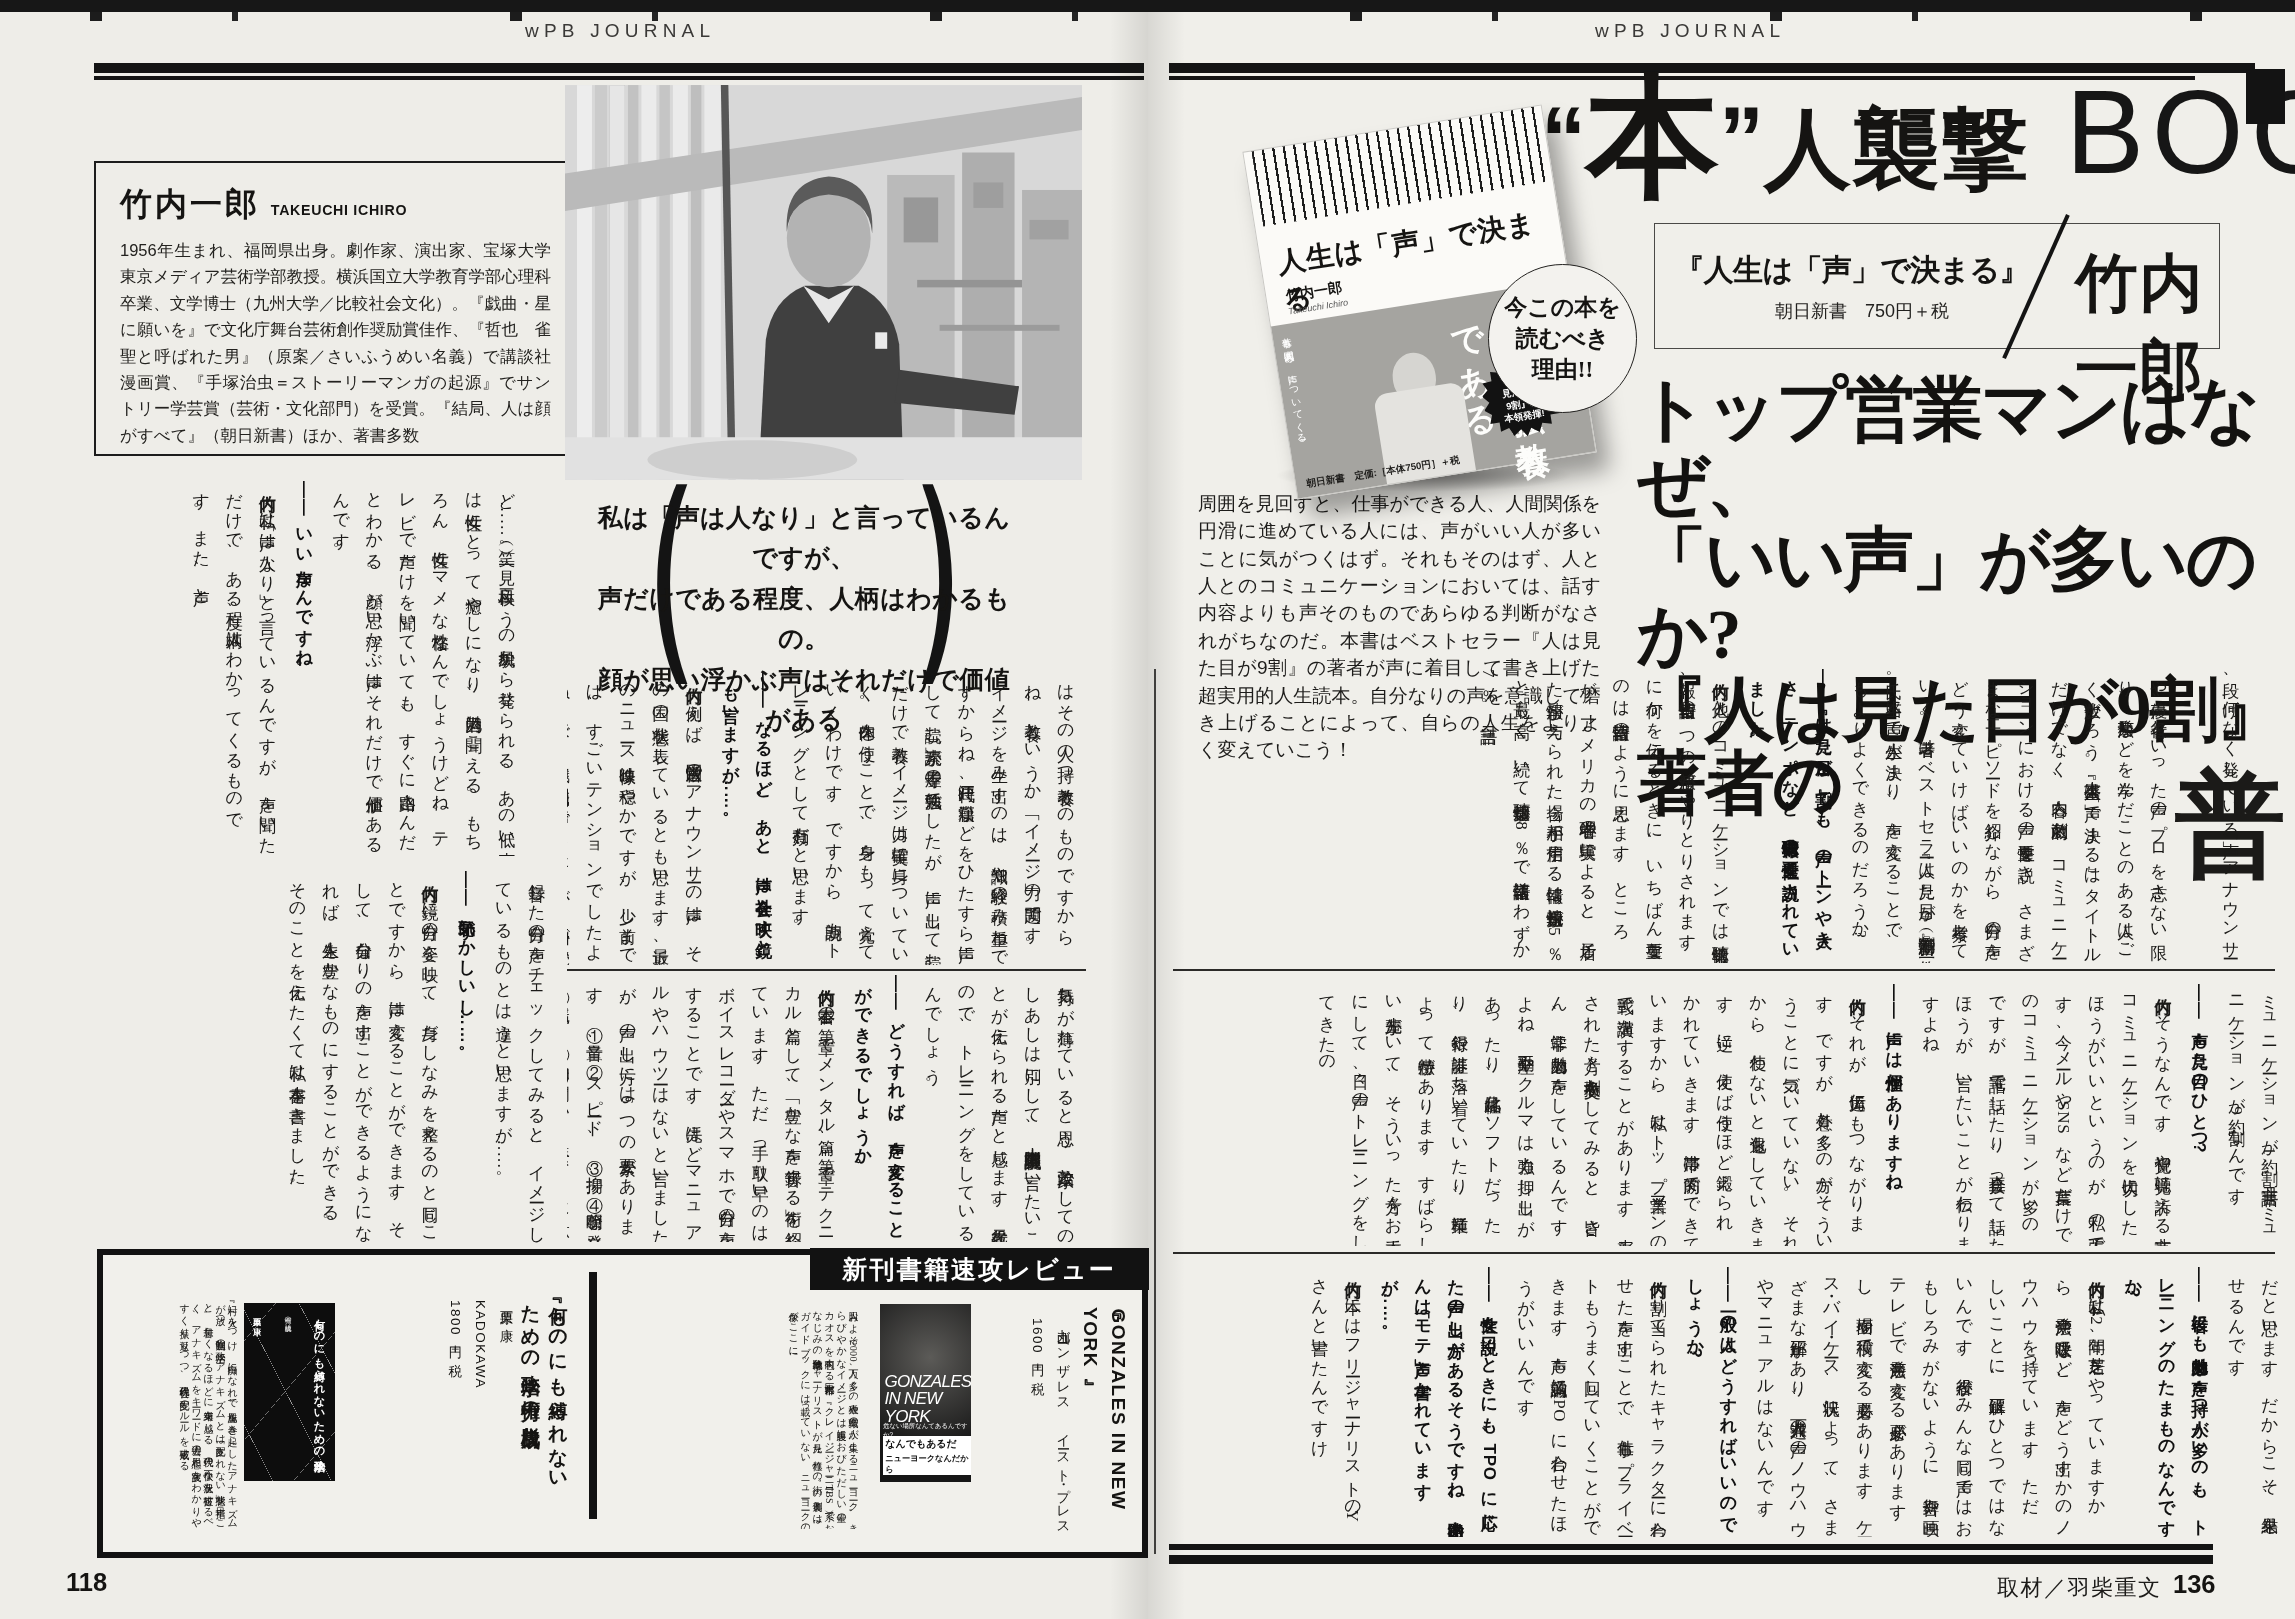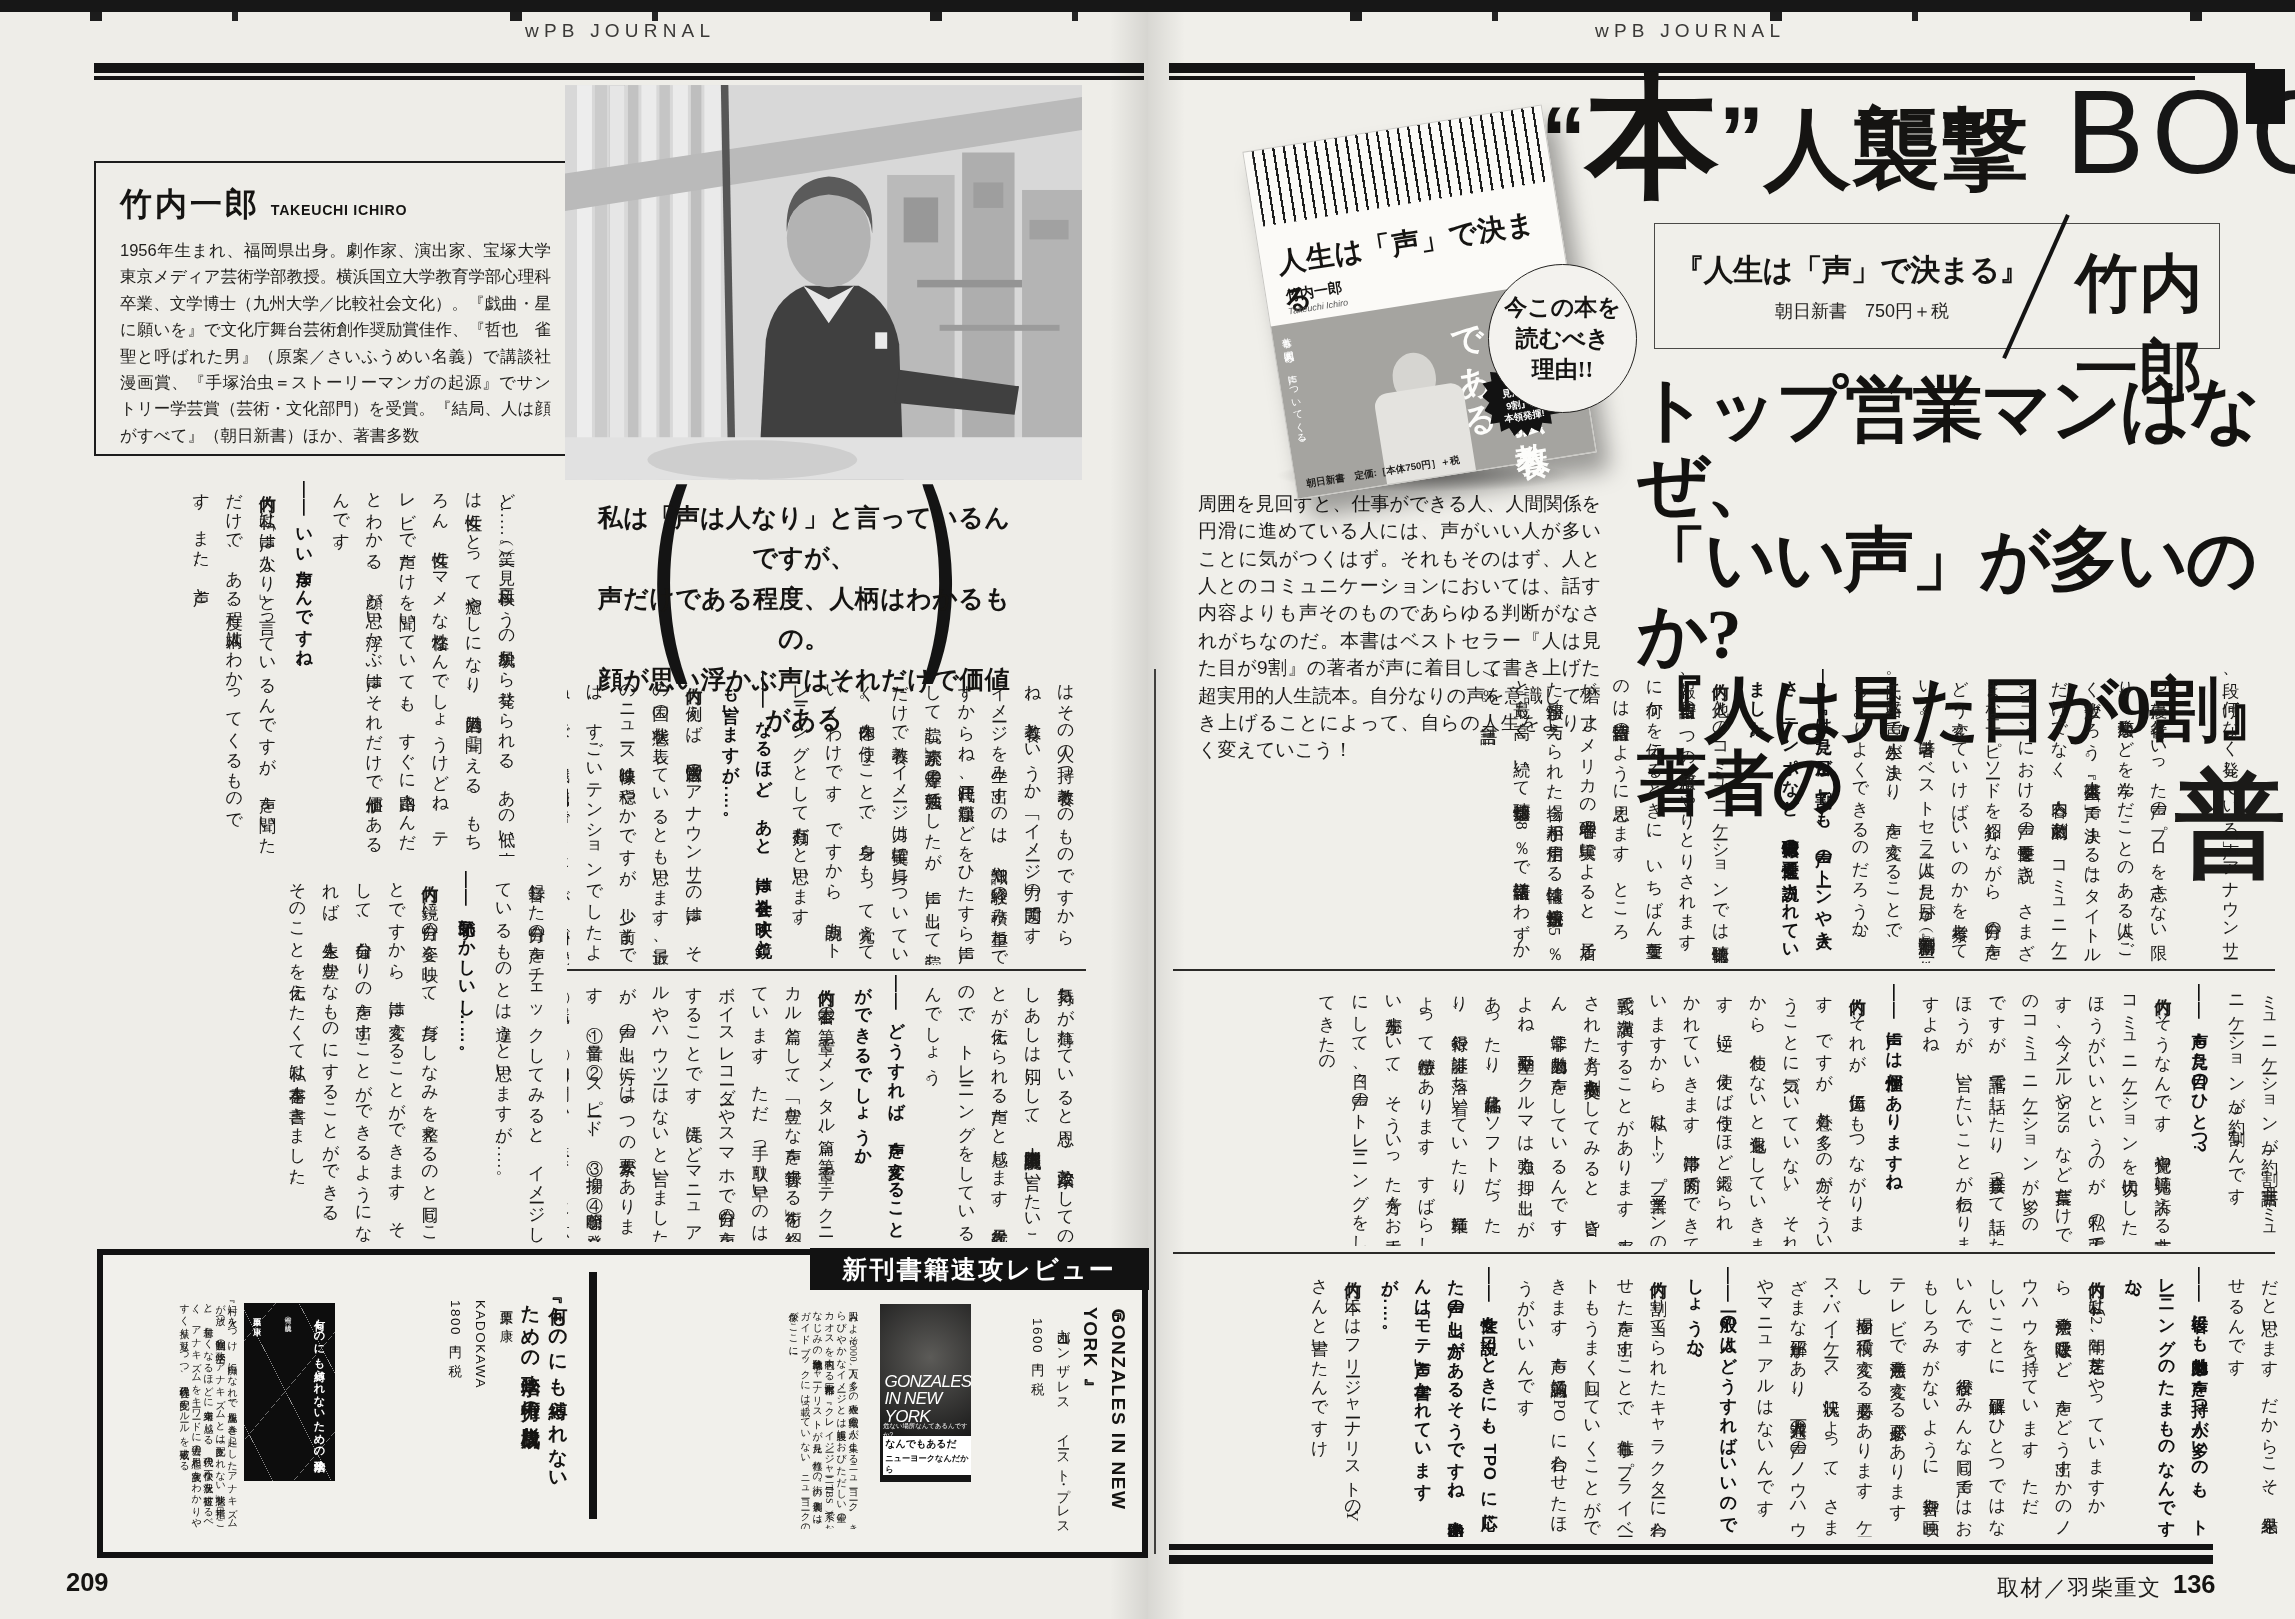--- a/index.html
+++ b/index.html
@@ -313,15 +313,15 @@
       <p class="seg-a"><b class="spk">竹内　</b>割り当てられたキャラクターに合わせた声を出すことで、仕事もプライベートもうまく回していくことができます。声も意識的にTPOに合わせたほうがいいんです。</p>
       <p class="seg-q">――女性を口説くときにも、TPOに応じた声の出し方があるそうですね。山路徹さんは「モテ声」と書かれていますが……。</p>
       <p class="seg-a"><b class="spk">竹内　</b>本にはフリージャーナリストのYさんと書いたんですけ</p>
     </div>
   <div id="right-edge-rule"></div>
 
   <div class="rule-thick" style="left:1169px;top:1544px;width:1044px;height:6px;"></div>
   <div class="rule-thick" style="left:1169px;top:1555px;width:1044px;height:9px;"></div>
   <div id="footer-credit">取材／羽柴重文</div>
   <div id="pageno-right">136</div>
-  <div id="pageno-left">209</div>
+  <div id="pageno-left">118</div>
 </div>
 
 
 </body></html>

